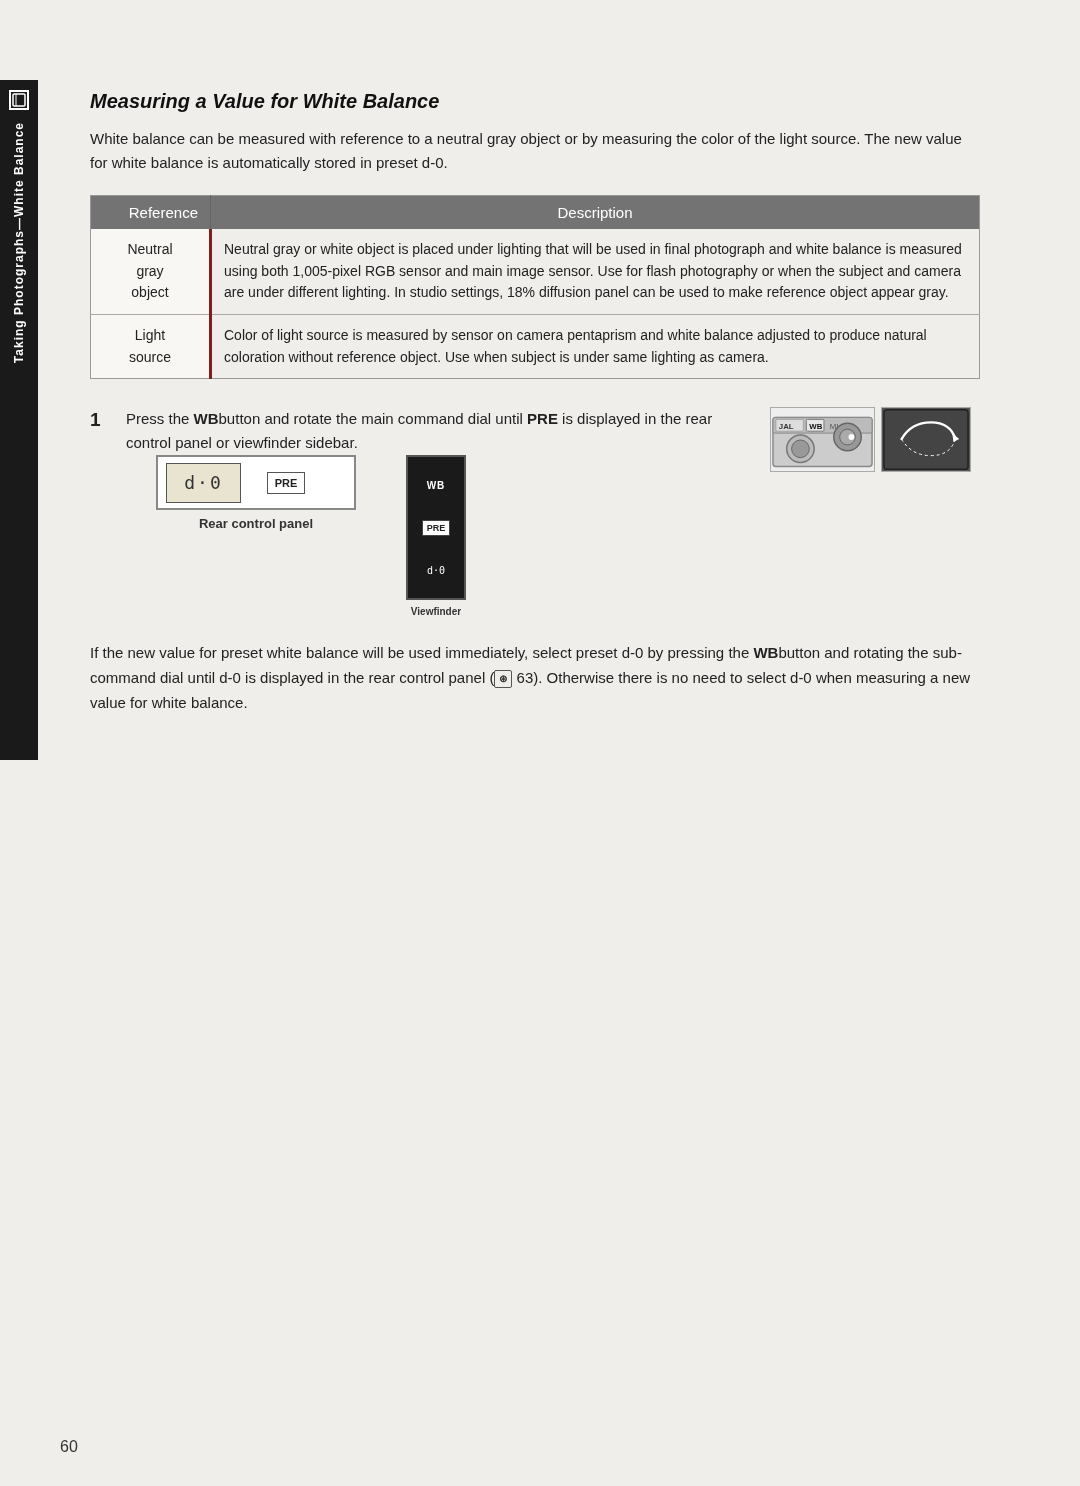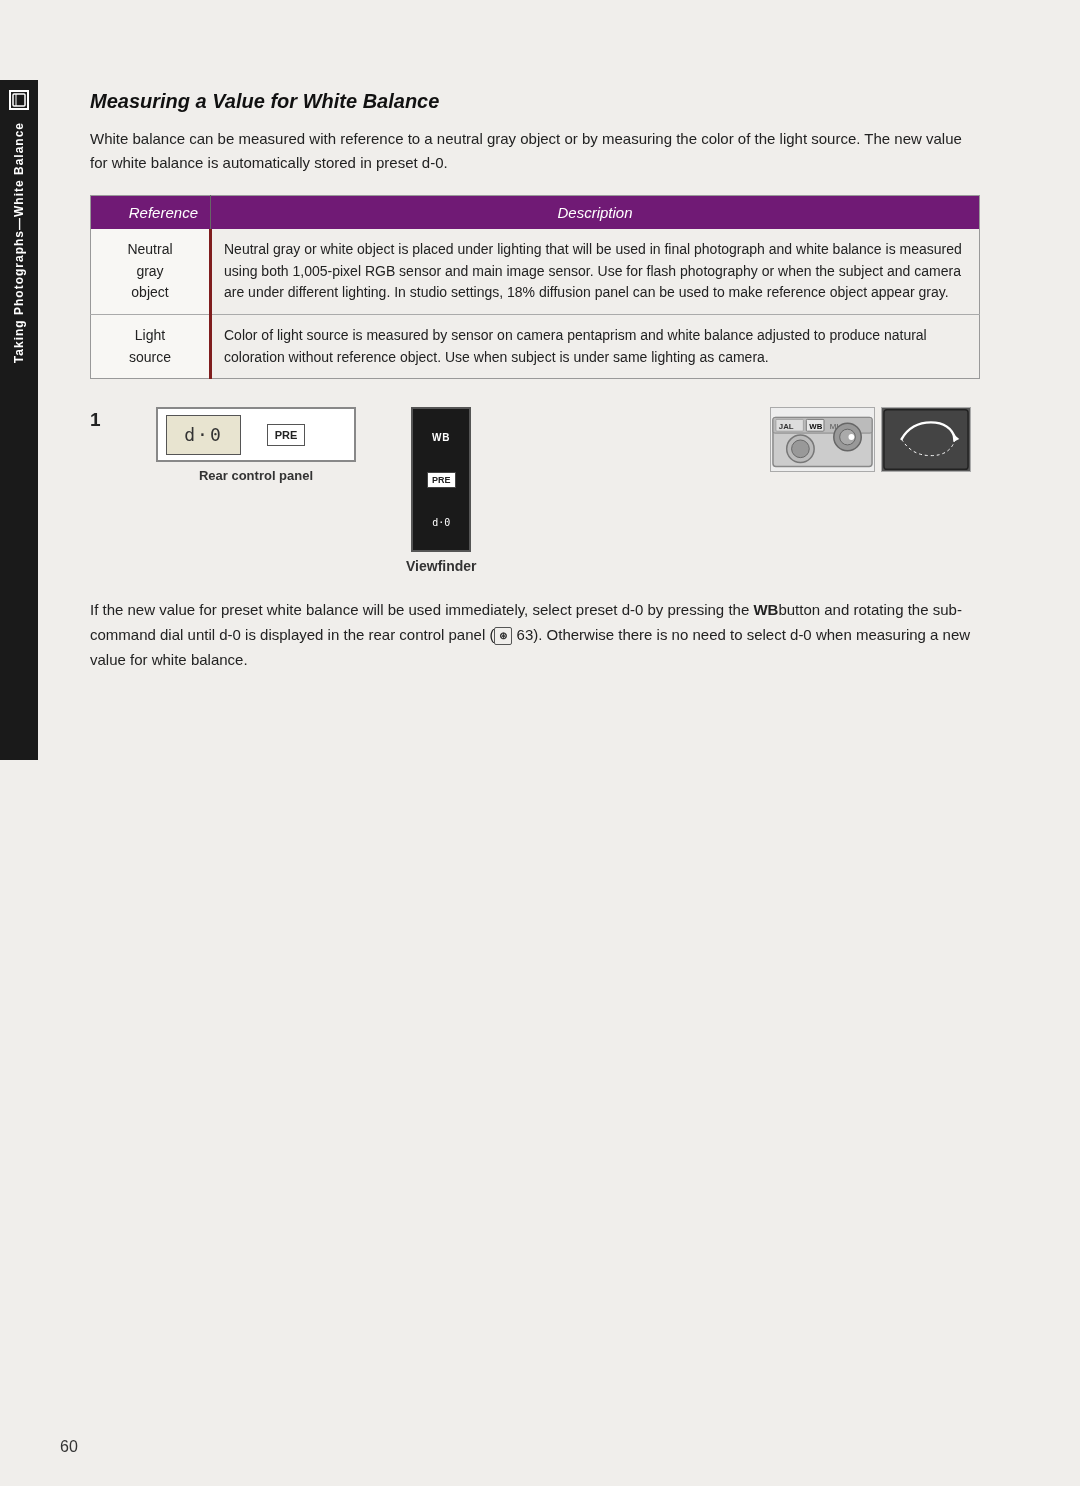--- a/index.html
+++ b/index.html
@@ -77,23 +77,22 @@
 
     
     .ref-table {
       width: 100%;
       border-collapse: collapse;
       margin-bottom: 28px;
       border: 1px solid #999;
     }
 
     .ref-table thead tr {
-      background: #701a75;
+      background: #737373;
       color: #fff;
-      font-style: italic;
     }
 
     .ref-table thead th {
       padding: 8px 12px;
       font-size: 15px;
       font-weight: normal;
       text-align: center;
     }
 
     .ref-table thead th:first-child {
@@ -256,21 +255,21 @@
       border: 1px solid #444;
     }
 
     .vf-d0 {
       color: #fff;
       font-size: 10px;
       font-family: monospace;
     }
 
     .viewfinder-label {
-      font-size: 14px;
+      font-size: 10px;
       color: #333;
       margin-top: 6px;
       font-weight: bold;
     }
 
     
     .bottom-text {
       font-size: 15px;
       line-height: 1.65;
       color: #222;
@@ -383,20 +382,23 @@
       <tr>
         <td>Light<br>source</td>
         <td>Color of light source is measured by sensor on camera pentaprism and white balance adjusted to produce natural coloration without reference object.  Use when subject is under same lighting as camera.</td>
       </tr>
     </tbody>
   </table>
 
   <div class="step-row">
     <div style="min-width:24px; font-size:19px; font-weight:bold; padding-top:2px;">1</div>
     <div class="step-left">
+      <div class="step-text">
+        Press the <span class="wb-bold">WB</span>button and rotate the main command dial until <span class="pre-bold">PRE</span> is displayed in the rear control panel or viewfinder sidebar.
+      </div>
 
       <div class="panels-area">
 
         <div class="rear-panel-box">
           <div class="rear-panel-img">
             <div class="lcd-display">d·0</div>
             <div style="width:18px;"></div>
             <div class="pre-box">PRE</div>
           </div>
           <div class="panel-label">Rear control panel</div>

